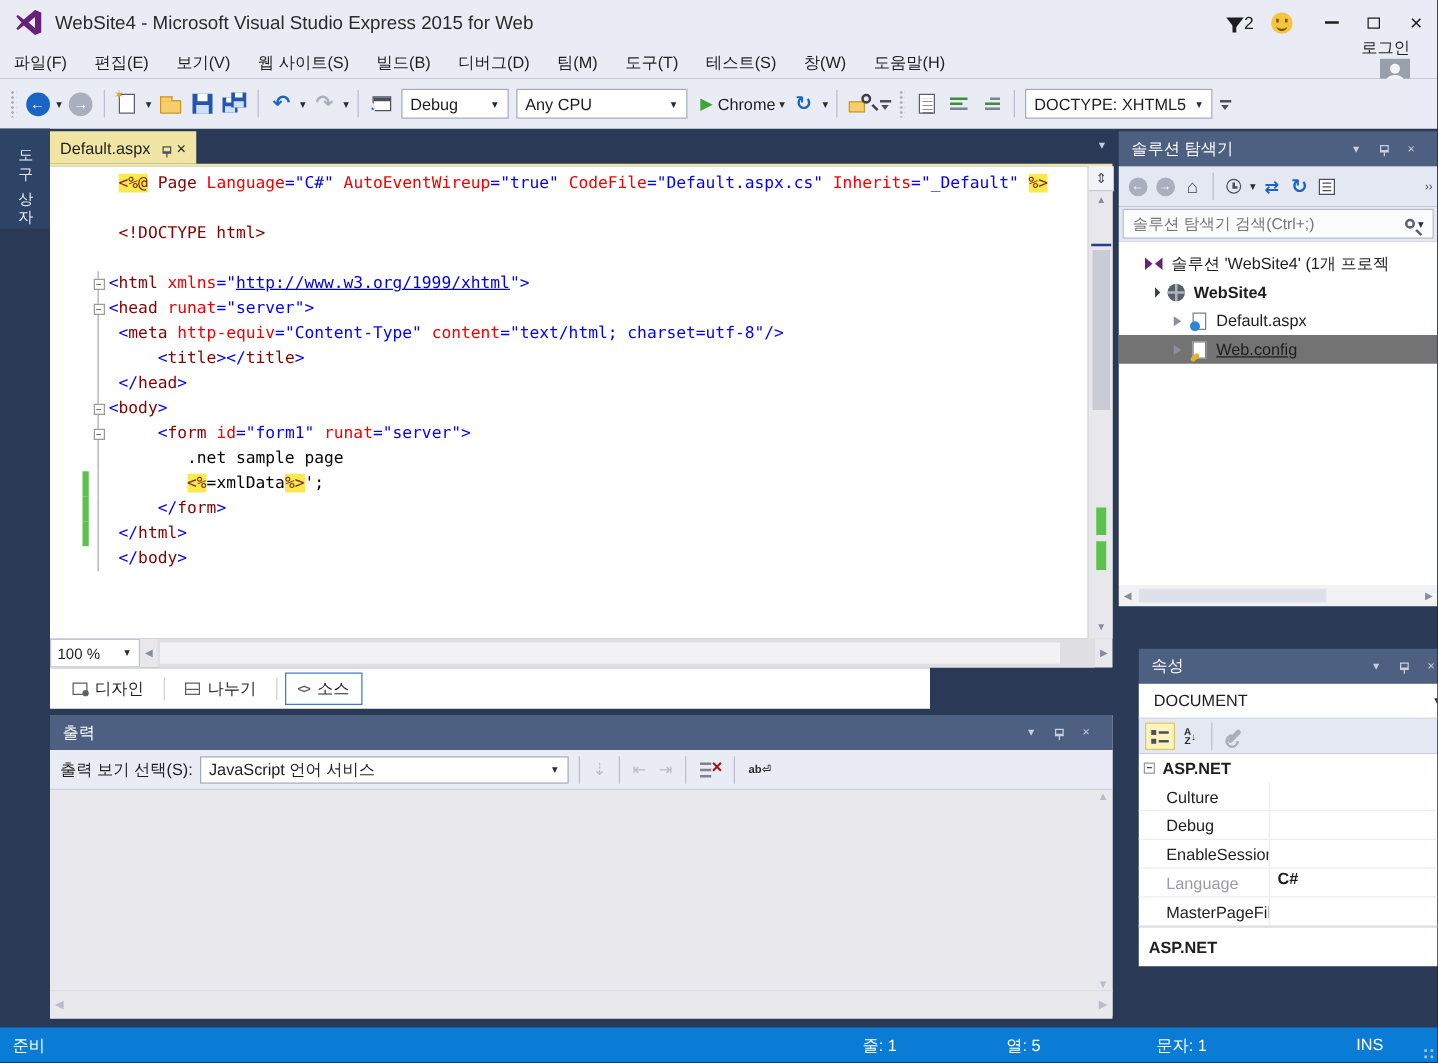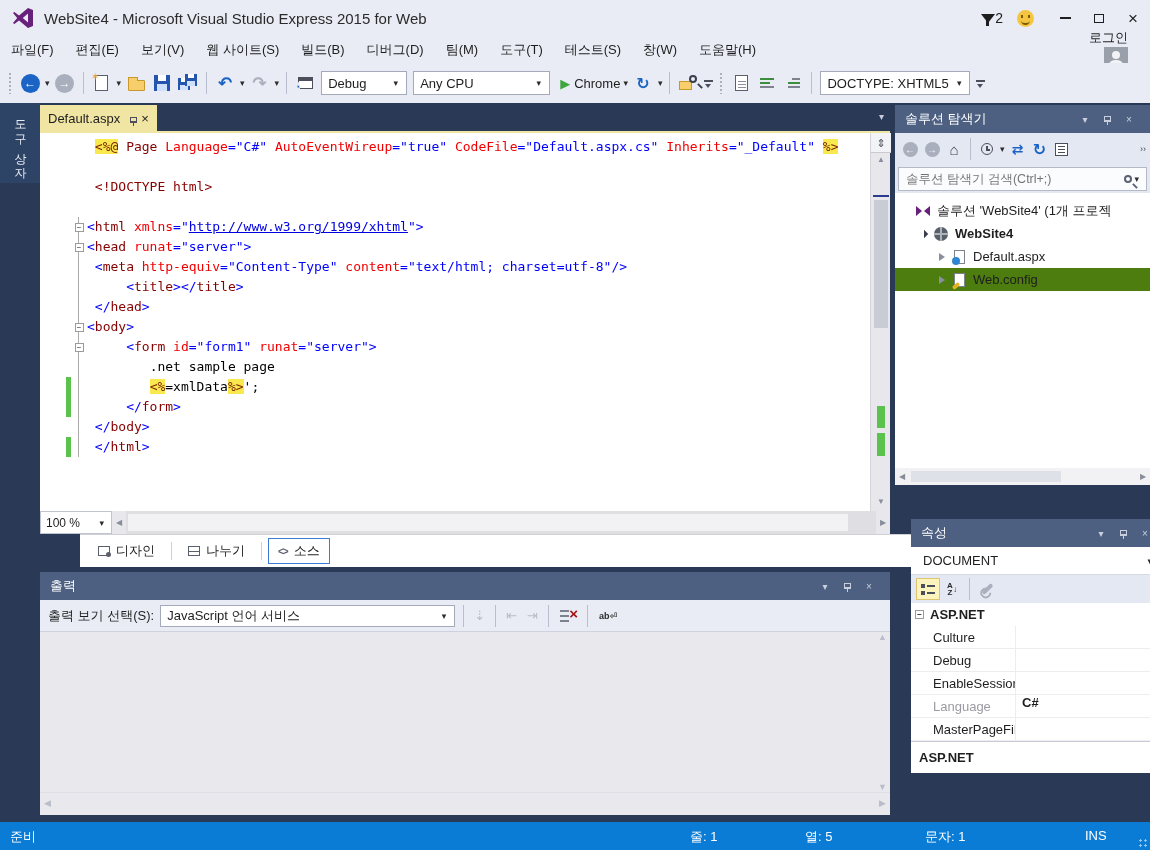--- a/index.html
+++ b/index.html
@@ -116,21 +116,21 @@
   #ed-caretmark{left:2px;top:62px;width:16px;height:2px;background:#2b3c8f;}
   .greenmark{left:6px;width:8px;background:#5cc24e;}
   
   #ed-bottom{left:0;top:406px;width:850px;height:23px;background:#e8e8ec;display:flex;align-items:center;}
   #zoom-combo{width:72px;height:23px;background:#fff;border:1px solid #c0c4cf;display:flex;align-items:center;padding:0 5px;}
   #zoom-combo .cv{flex:1;font-size:12px;}
   .hsarrow{width:14px;text-align:center;font-size:8px;color:#878d9b;}
   #ed-htrack{flex:1;height:100%;position:relative;background:#dfdfe3;}
   #ed-hthumb{position:absolute;left:2px;top:3px;height:17px;width:96%;background:#f2f2f5;}
   
-  #viewbar{left:0;top:429px;width:850px;height:33px;background:#fff;border-top:1px solid #d0d0d6;display:flex;align-items:center;padding-left:6px;margin-left:40px;}
+  #viewbar{left:0;top:429px;width:704px;height:33px;background:#fff;border-top:1px solid #d0d0d6;display:flex;align-items:center;padding-left:6px;}
   .viewbtn{display:flex;align-items:center;padding:3px 9px;margin:0 2px;border:1px solid transparent;}
   .viewbtn.sel{border:1px solid #3e7bd6;}
   .vicon{margin-right:6px;color:#5a5f6b;font-size:11px;display:inline-flex;}
   .vi-design{width:12px;height:10px;border:1px solid #5a5f6b;position:relative;}
   .vi-design::after{content:"";position:absolute;right:-2px;bottom:-2px;width:5px;height:5px;background:#5a5f6b;border-radius:50%;}
   .vi-split{width:12px;height:10px;border:1px solid #5a5f6b;position:relative;}
   .vi-split::after{content:"";position:absolute;left:0;top:4px;width:100%;height:1px;background:#5a5f6b;}
   .vi-code{font-size:10px;letter-spacing:-1px;color:#5a5f6b;font-weight:bold;}
   .vsep{width:1px;height:18px;background:#d0d0d6;margin:0 4px;}
 
@@ -166,21 +166,21 @@
   .bluearrows{color:#1b64c5;font-size:14px;font-weight:bold;}
   .collapseicon{width:13px;height:13px;border:1px solid #4a4f5b;background:#fff;position:relative;}
   .collapseicon::before{content:"";position:absolute;left:2px;top:2px;right:2px;height:1px;background:#4a4f5b;box-shadow:0 3px 0 #4a4f5b,0 6px 0 #4a4f5b;}
   #se-search{height:28px;background:#e4e8f2;display:flex;align-items:center;padding:2px 3px;}
   #se-search .box{flex:1;height:24px;background:#fbfcfe;border:1px solid #b5bac6;display:flex;align-items:center;padding:0 5px;}
   #se-search input{flex:1;border:0;outline:0;background:transparent;font-size:12.5px;color:#1e1e1e;min-width:0;}
   #se-search .mag{border-color:#5a6273;}
   #se-search .mag::after{background:#5a6273;}
   #se-tree{height:275px;background:#fff;overflow:hidden;padding-top:6px;}
   .trow{display:flex;align-items:center;height:23px;white-space:nowrap;}
-  .trow.sel{background:#4d7c0f;}
+  .trow.sel{background:#737373;text-decoration:underline;}
   .texp{width:14px;display:flex;justify-content:center;}
   .exp-expanded{width:0;height:0;border-left:6px solid transparent;border-top:6px solid #3a3f4b;transform:rotate(45deg);}
   .exp-collapsed{width:0;height:0;border-top:4px solid transparent;border-bottom:4px solid transparent;border-left:6px solid #8a8f9b;background:transparent;}
   .ticon{width:20px;display:flex;justify-content:center;align-items:center;}
   .bowtie{position:relative;width:14px;height:12px;}
   .bowtie::before{content:"";position:absolute;left:0;top:1px;border-top:5px solid transparent;border-bottom:5px solid transparent;border-left:6px solid #68217a;}
   .bowtie::after{content:"";position:absolute;right:0;top:1px;border-top:5px solid transparent;border-bottom:5px solid transparent;border-right:6px solid #68217a;}
   .globe{width:14px;height:14px;border-radius:50%;background:#596069;position:relative;overflow:hidden;}
   .globe::before{content:"";position:absolute;left:6px;top:0;width:2px;height:14px;background:#aeb4bd;}
   .globe::after{content:"";position:absolute;left:0;top:6px;width:14px;height:2px;background:#aeb4bd;}
@@ -374,22 +374,22 @@
         <div class="cl"><span class="chg"></span><span class="fc rail"><span class="fbox">−</span></span><span class="ctx"><span class="cs-d">&lt;</span><span class="cs-tag">html</span><span class="cs-t"> </span><span class="cs-attr">xmlns</span><span class="cs-d">="</span><span class="cs-url">http://www.w3.org/1999/xhtml</span><span class="cs-d">"&gt;</span></span></div>
         <div class="cl"><span class="chg"></span><span class="fc rail"><span class="fbox">−</span></span><span class="ctx"><span class="cs-d">&lt;</span><span class="cs-tag">head</span><span class="cs-t"> </span><span class="cs-attr">runat</span><span class="cs-d">=</span><span class="cs-val">"server"</span><span class="cs-d">&gt;</span></span></div>
         <div class="cl"><span class="chg"></span><span class="fc rail"></span><span class="ctx"><span class="cs-t"> </span><span class="cs-d">&lt;</span><span class="cs-tag">meta</span><span class="cs-t"> </span><span class="cs-attr">http-equiv</span><span class="cs-d">=</span><span class="cs-val">"Content-Type"</span><span class="cs-t"> </span><span class="cs-attr">content</span><span class="cs-d">=</span><span class="cs-val">"text/html; charset=utf-8"</span><span class="cs-d">/&gt;</span></span></div>
         <div class="cl"><span class="chg"></span><span class="fc rail"></span><span class="ctx"><span class="cs-t">     </span><span class="cs-d">&lt;</span><span class="cs-tag">title</span><span class="cs-d">&gt;&lt;/</span><span class="cs-tag">title</span><span class="cs-d">&gt;</span></span></div>
         <div class="cl"><span class="chg"></span><span class="fc rail"></span><span class="ctx"><span class="cs-t"> </span><span class="cs-d">&lt;/</span><span class="cs-tag">head</span><span class="cs-d">&gt;</span></span></div>
         <div class="cl"><span class="chg"></span><span class="fc rail"><span class="fbox">−</span></span><span class="ctx"><span class="cs-d">&lt;</span><span class="cs-tag">body</span><span class="cs-d">&gt;</span></span></div>
         <div class="cl"><span class="chg"></span><span class="fc rail"><span class="fbox">−</span></span><span class="ctx"><span class="cs-t">     </span><span class="cs-d">&lt;</span><span class="cs-tag">form</span><span class="cs-t"> </span><span class="cs-attr">id</span><span class="cs-d">=</span><span class="cs-val">"form1"</span><span class="cs-t"> </span><span class="cs-attr">runat</span><span class="cs-d">=</span><span class="cs-val">"server"</span><span class="cs-d">&gt;</span></span></div>
         <div class="cl"><span class="chg"></span><span class="fc rail"></span><span class="ctx"><span class="cs-t">        </span><span class="cs-t">.net sample page</span></span></div>
         <div class="cl"><span class="chg g"></span><span class="fc rail"></span><span class="ctx"><span class="cs-t">        </span><span class="cs-asp">&lt;%</span><span class="cs-t">=xmlData</span><span class="cs-asp">%&gt;</span><span class="cs-t">';</span></span></div>
         <div class="cl"><span class="chg g"></span><span class="fc rail"></span><span class="ctx"><span class="cs-t">     </span><span class="cs-d">&lt;/</span><span class="cs-tag">form</span><span class="cs-d">&gt;</span></span></div>
+        <div class="cl"><span class="chg g"></span><span class="fc rail"></span><span class="ctx"><span class="cs-t"> </span><span class="cs-d">&lt;/</span><span class="cs-tag">html</span><span class="cs-d">&gt;</span></span></div>
         <div class="cl"><span class="chg"></span><span class="fc rail"></span><span class="ctx"><span class="cs-t"> </span><span class="cs-d">&lt;/</span><span class="cs-tag">body</span><span class="cs-d">&gt;</span></span></div>
-        <div class="cl"><span class="chg g"></span><span class="fc rail"></span><span class="ctx"><span class="cs-t"> </span><span class="cs-d">&lt;/</span><span class="cs-tag">html</span><span class="cs-d">&gt;</span></span></div>
       </div>
 
     <div id="ed-vscroll" class="abs">
       <div id="ed-split" class="abs">⇕</div>
       <div class="sarrow abs" style="top:20px">▲</div>
       <div id="ed-caretmark" class="abs"></div>
       <div id="ed-vthumb" class="abs"></div>
       <div class="greenmark abs" style="top:273px;height:22px"></div>
       <div class="greenmark abs" style="top:300px;height:23px"></div>
       <div class="sarrow abs" style="top:362px">▼</div>

